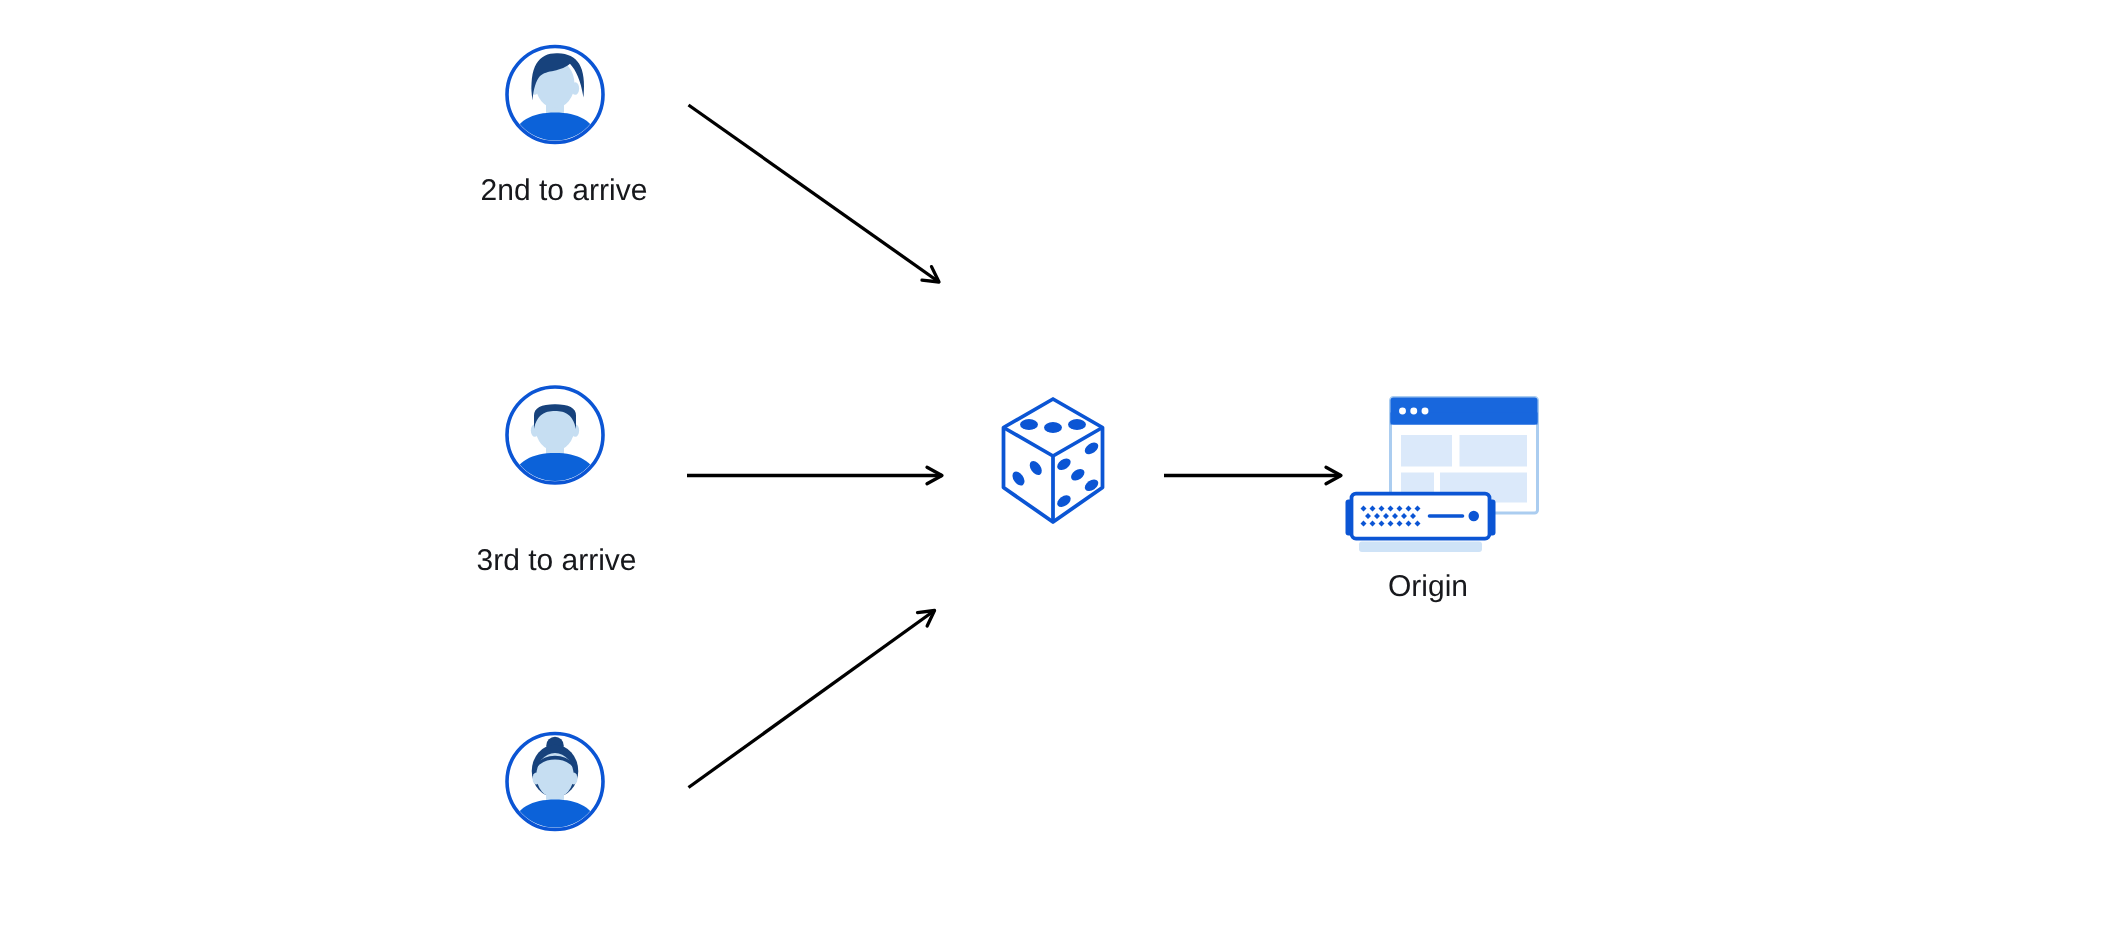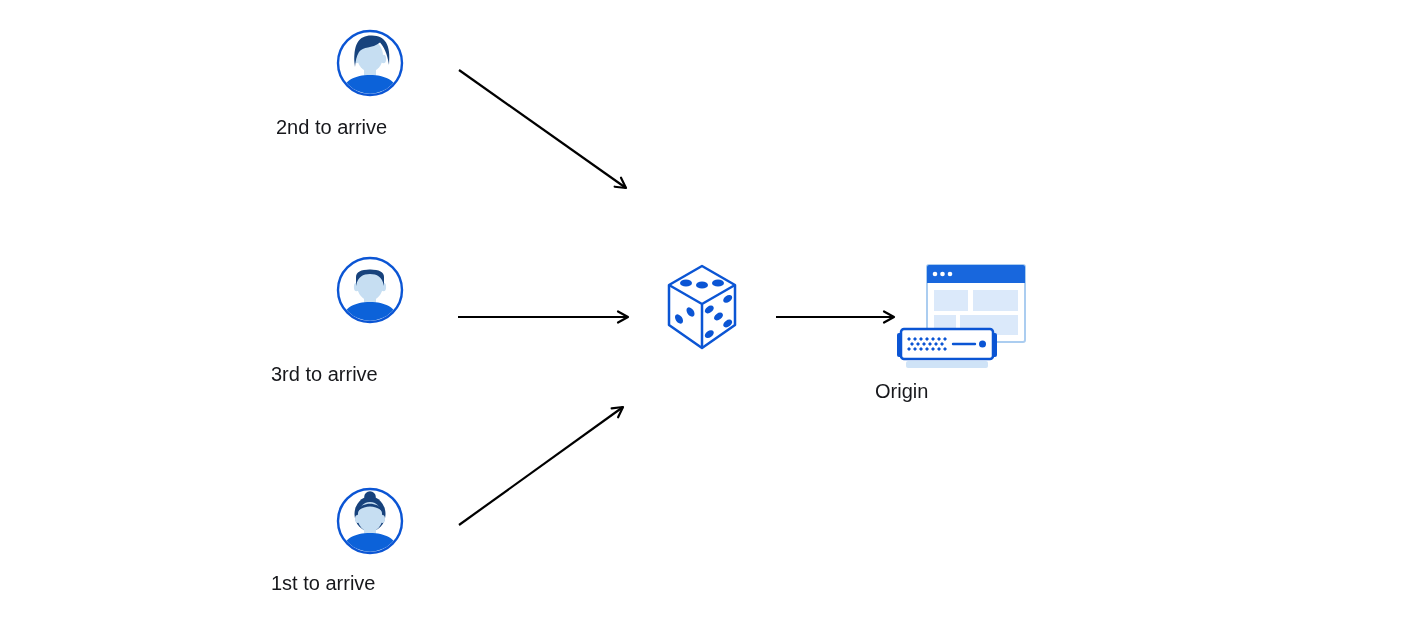--- a/index.html
+++ b/index.html
@@ -8,21 +8,21 @@
     --window-border:#abcdf0; --server-base:#cfe3f7; --arrow-color:#000000;
     --text-color:#17181c; --canvas-bg:#ffffff;
   }
   html,body{margin:0;padding:0;background:var(--canvas-bg);}
   .canvas{
     position:relative;width:1405px;height:633px;background:var(--canvas-bg);
     font-family:"Liberation Sans",sans-serif;overflow:hidden;
   }
   .abs{position:absolute;}
   .label{
-    position:absolute;width:200px;text-align:left;
+    position:absolute;width:200px;text-align:center;
     font-size:20px;line-height:24px;color:var(--text-color);
   }
   svg{display:block;}
   .stroke-b{stroke:var(--primary-blue);}
   .fill-b{fill:var(--primary-blue);}
   .fill-skin{fill:var(--skin-blue);}
   .fill-hair{fill:var(--navy-hair);}
   .fill-shirt{fill:var(--shirt-blue);}
   .fill-white{fill:#ffffff;}
   .arrow-line{stroke:var(--arrow-color);stroke-width:2.2;fill:none;}
@@ -94,21 +94,20 @@
         <ellipse class="fill-hair" cx="34" cy="27" rx="15.5" ry="17.5"></ellipse>
         <rect class="fill-skin" x="28" y="36" width="12" height="14"></rect>
         <path class="fill-shirt" d="M4,68 C6,52 18,46 34,46 C50,46 62,52 64,68 Z"></path>
         <ellipse class="fill-skin" cx="21.5" cy="32" rx="2.5" ry="4"></ellipse>
         <ellipse class="fill-skin" cx="46.5" cy="32" rx="2.5" ry="4"></ellipse>
         <ellipse class="fill-skin" cx="34" cy="30" rx="12.5" ry="15"></ellipse>
         <path class="fill-hair" d="M21.5,25 C23,14 45,14 46.5,25 C41,17.5 27,17.5 21.5,25 Z"></path>
       </g>
     </svg>
   </div>
-  <div class="label" style="left:271px;top:571px;">1st to arrive</div>
 
   <div class="abs" style="left:666px;top:264px;">
     <svg width="72" height="86" viewBox="0 0 72 86">
       <path class="fill-white stroke-b" stroke-width="2.5" stroke-linejoin="round" d="M36,2 L69,21 L69,61 L36,84 L3,61 L3,21 Z"></path>
       <path fill="none" class="stroke-b" stroke-width="2.5" stroke-linejoin="round" d="M3,21 L36,40 L69,21 M36,40 L36,84"></path>
 
       <ellipse class="fill-b" cx="20" cy="19" rx="6" ry="3.6"></ellipse>
       <ellipse class="fill-b" cx="36" cy="21" rx="6" ry="3.6"></ellipse>
       <ellipse class="fill-b" cx="52" cy="19" rx="6" ry="3.6"></ellipse>
 
@@ -151,15 +150,15 @@
           M34,80 l2,2 l-2,2 l-2,-2 z M40,80 l2,2 l-2,2 l-2,-2 z M46,80 l2,2 l-2,2 l-2,-2 z
           M13,85 l2,2 l-2,2 l-2,-2 z M19,85 l2,2 l-2,2 l-2,-2 z M25,85 l2,2 l-2,2 l-2,-2 z
           M31,85 l2,2 l-2,2 l-2,-2 z M37,85 l2,2 l-2,2 l-2,-2 z M43,85 l2,2 l-2,2 l-2,-2 z
           M49,85 l2,2 l-2,2 l-2,-2 z"></path>
         <line x1="57" y1="82" x2="79" y2="82" class="stroke-b" stroke-width="2.4" stroke-linecap="round"></line>
         <circle class="fill-b" cx="86.5" cy="82" r="3.5"></circle>
         <rect x="10" y="99" width="82" height="7" rx="2" fill="var(--server-base)"></rect>
       </g>
     </svg>
   </div>
-  <div class="label" style="left:875px;top:379px;">Origin</div>
+  <div class="label" style="left:852px;top:379px;">Origin</div>
 
 </div>
 
 </body></html>

